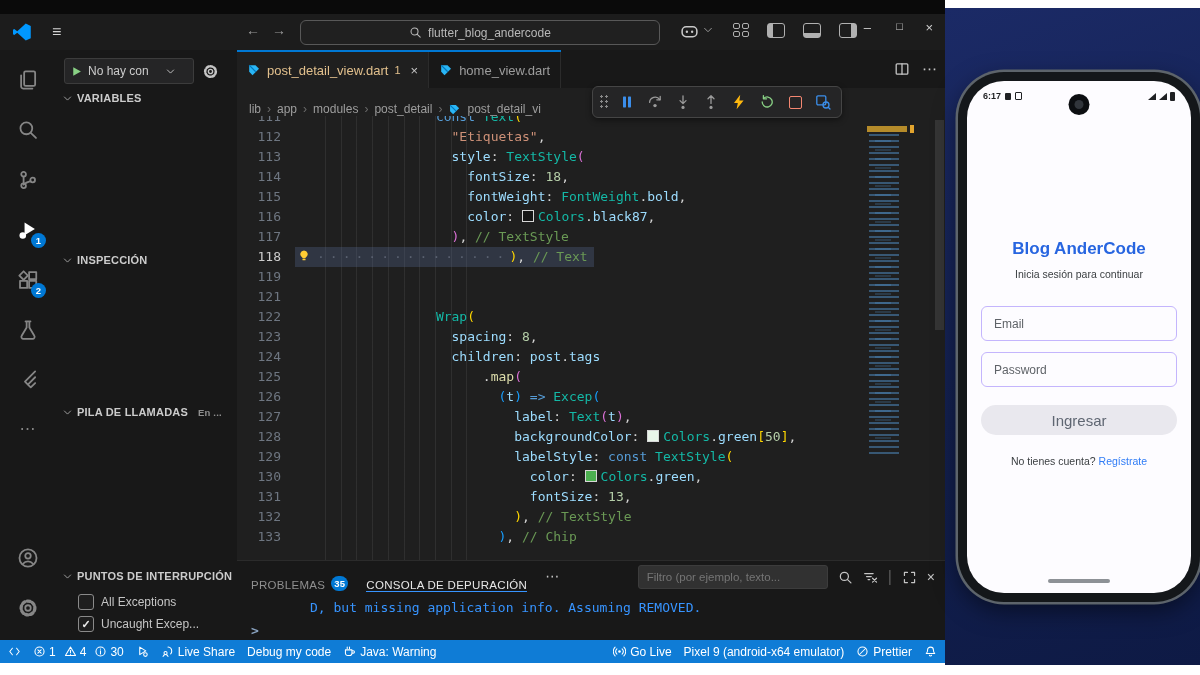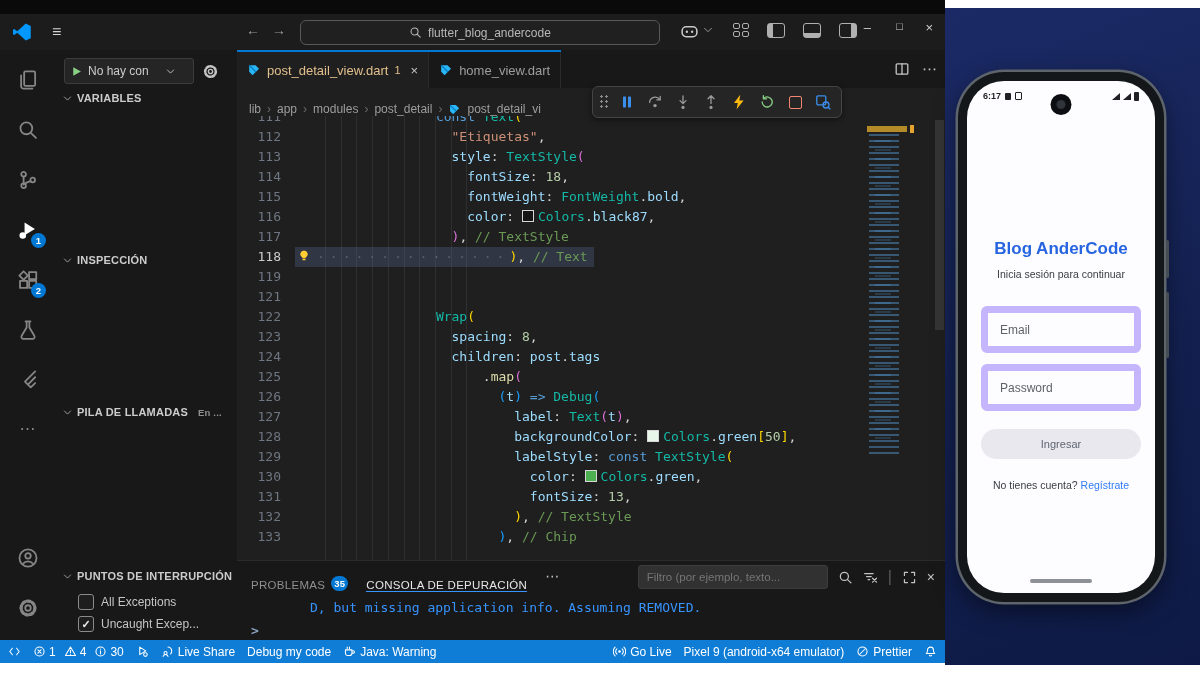--- a/index.html
+++ b/index.html
@@ -99,41 +99,41 @@
   .console-msg{position:absolute;left:73px;top:9px;color:#3794ff;}
   .console-prompt{position:absolute;left:14px;top:32px;color:#8aa3c0;font-weight:bold;}
   
   .statusbar{position:absolute;left:0;top:640px;width:945px;height:23px;background:#0f7cd6;color:#ffffff;font-size:12px;display:flex;align-items:center;justify-content:space-between;padding:0 8px;box-sizing:border-box;}
   .sb-group{display:flex;align-items:center;gap:12px;white-space:nowrap;}
   .sb-item{display:flex;align-items:center;gap:4px;}
   .sb-item .ic{width:13px;height:13px;}
   .probs{display:flex;align-items:center;gap:3px;}
   
   #backdrop{position:absolute;left:945px;top:8px;width:255px;height:657px;background:linear-gradient(160deg,#1b2a66 0%,#13204f 55%,#0e1a45 100%);}
-  .phone{position:absolute;left:958px;top:72px;width:206px;height:530px;background:#14171a;border-radius:46px;box-shadow:0 0 0 2.5px #5d646b, 0 8px 24px rgba(0,0,0,.5);}
+  .phone{position:absolute;left:958px;top:72px;width:242px;height:530px;background:#14171a;border-radius:46px;box-shadow:0 0 0 2.5px #5d646b, 0 8px 24px rgba(0,0,0,.5);}
   .phone-btn{position:absolute;background:#454c52;border-radius:2px;width:3px;right:-5px;}
   .screen{position:absolute;left:9px;top:9px;right:9px;bottom:9px;background:#fdfcff;border-radius:37px;overflow:hidden;}
   .cam{position:absolute;left:50%;top:13px;transform:translateX(-50%);width:21px;height:21px;border-radius:50%;background:#0c0e11;}
   .cam::after{content:"";position:absolute;left:6px;top:6px;width:9px;height:9px;border-radius:50%;background:#31353b;}
   .ph-status{position:absolute;left:0;top:6px;right:0;height:18px;display:flex;align-items:center;justify-content:space-between;padding:0 16px;}
   .ph-time{font-size:9px;font-weight:bold;color:#1f2023;display:flex;align-items:center;gap:4px;}
   .ph-mini{width:6px;height:7px;background:#1f2023;display:inline-block;border-radius:1px;}
   .ph-mini.o{background:transparent;border:1.2px solid #1f2023;width:5px;height:6px;}
   .ph-right{display:flex;align-items:center;gap:3px;}
   .tri{width:0;height:0;border-left:8px solid transparent;border-bottom:7px solid #1f2023;}
   .batt{width:5px;height:9px;background:#1f2023;border-radius:1px;}
   .app-body{position:absolute;left:0;top:0;right:0;bottom:0;text-align:center;}
   .app-title{margin-top:158px;font-size:17px;font-weight:bold;color:#2765e0;}
   .app-sub{margin-top:9px;font-size:10.5px;color:#3c4043;}
-  .field{margin:0 14px;height:33px;border:7px solid #c4b5fd;border-radius:6px;background:#fdfcff;display:flex;align-items:center;}
+  .field{margin:0 14px;height:33px;border:1px solid #c4b5fd;border-radius:6px;background:#fdfcff;display:flex;align-items:center;}
   .field input{border:none;outline:none;background:transparent;font-size:12px;color:#3c4043;padding:0 12px;width:100%;font-family:"Liberation Sans",sans-serif;}
   .field input::placeholder{color:#5f6368;}
   .f1{margin-top:26px;}
   .f2{margin-top:11px;}
-  .login-btn{margin:18px 14px 0;height:30px;border-radius:16px;background:#e9e8ee;border:none;font-size:11px;color:#5f6672;width:calc(100% - 28px);font-family:"Liberation Sans",sans-serif;}
+  .login-btn{margin:18px 14px 0;height:30px;border-radius:16px;background:#e9e8ee;border:none;font-size:15px;color:#5f6672;width:calc(100% - 28px);font-family:"Liberation Sans",sans-serif;}
   .ph-footer{margin-top:20px;font-size:10.5px;color:#3c4043;}
   .ph-footer a{color:#2f7cf6;text-decoration:none;}
   .home-ind{position:absolute;left:50%;bottom:10px;transform:translateX(-50%);width:62px;height:4px;border-radius:2px;background:#8d9196;}
   .ic{display:inline-flex;}
   .ic svg{width:100%;height:100%;}
 </style>
 </head>
 <body>
 
 <div id="stage">
@@ -463,21 +463,21 @@
             <div class="cl"><span class="ln lncur">118</span><span class="lb"><span class="band"><span class="ic bulb"><svg viewBox="0 0 16 16">
                       <path d="M8 1.6a4.2 4.2 0 0 1 2.3 7.7c-.4.3-.7.8-.7 1.3H6.4c0-.5-.3-1-.7-1.3A4.2 4.2 0 0 1 8 1.6z" fill="#ffcc33"></path>
                       <rect x="6.2" y="11.2" width="3.6" height="1.7" rx=".7" fill="#ffcc33"></rect>
                     </svg></span><span class="tok-dots">···············</span><span class="t-y">)</span><span class="t-d">, </span><span class="t-m">// Text</span></span></span></div>
             <div class="cl"><span class="ln">119</span><span class="lb"></span></div>
             <div class="cl"><span class="ln">121</span><span class="lb"></span></div>
             <div class="cl"><span class="ln">122</span><span class="lb"><span class="t-d">                  </span><span class="t-c">Wrap</span><span class="t-y">(</span></span></div>
             <div class="cl"><span class="ln">123</span><span class="lb"><span class="t-d">                    </span><span class="t-p">spacing</span><span class="t-d">: </span><span class="t-n">8</span><span class="t-d">,</span></span></div>
             <div class="cl"><span class="ln">124</span><span class="lb"><span class="t-d">                    </span><span class="t-p">children</span><span class="t-d">: </span><span class="t-p">post</span><span class="t-d">.</span><span class="t-p">tags</span></span></div>
             <div class="cl"><span class="ln">125</span><span class="lb"><span class="t-d">                        .</span><span class="t-f">map</span><span class="t-g">(</span></span></div>
-            <div class="cl"><span class="ln">126</span><span class="lb"><span class="t-d">                          </span><span class="t-b">(</span><span class="t-p">t</span><span class="t-b">)</span><span class="t-d"> </span><span class="t-k">=&gt;</span><span class="t-d"> </span><span class="t-c">Debug</span><span class="t-b">(</span></span></div>
+            <div class="cl"><span class="ln">126</span><span class="lb"><span class="t-d">                          </span><span class="t-b">(</span><span class="t-p">t</span><span class="t-b">)</span><span class="t-d"> </span><span class="t-k">=&gt;</span><span class="t-d"> </span><span class="t-c">Excep</span><span class="t-b">(</span></span></div>
             <div class="cl"><span class="ln">127</span><span class="lb"><span class="t-d">                            </span><span class="t-p">label</span><span class="t-d">: </span><span class="t-c">Text</span><span class="t-g">(</span><span class="t-p">t</span><span class="t-g">)</span><span class="t-d">,</span></span></div>
             <div class="cl"><span class="ln">128</span><span class="lb"><span class="t-d">                            </span><span class="t-p">backgroundColor</span><span class="t-d">: </span><span class="swatch" style="background: rgb(232, 245, 233);"></span><span class="t-c">Colors</span><span class="t-d">.</span><span class="t-p">green</span><span class="t-y">[</span><span class="t-n">50</span><span class="t-y">]</span><span class="t-d">,</span></span></div>
             <div class="cl"><span class="ln">129</span><span class="lb"><span class="t-d">                            </span><span class="t-p">labelStyle</span><span class="t-d">: </span><span class="t-k">const</span><span class="t-d"> </span><span class="t-c">TextStyle</span><span class="t-y">(</span></span></div>
             <div class="cl"><span class="ln">130</span><span class="lb"><span class="t-d">                              </span><span class="t-p">color</span><span class="t-d">: </span><span class="swatch" style="background: rgb(76, 175, 80);"></span><span class="t-c">Colors</span><span class="t-d">.</span><span class="t-p">green</span><span class="t-d">,</span></span></div>
             <div class="cl"><span class="ln">131</span><span class="lb"><span class="t-d">                              </span><span class="t-p">fontSize</span><span class="t-d">: </span><span class="t-n">13</span><span class="t-d">,</span></span></div>
             <div class="cl"><span class="ln">132</span><span class="lb"><span class="t-d">                            </span><span class="t-y">)</span><span class="t-d">, </span><span class="t-m">// TextStyle</span></span></div>
             <div class="cl"><span class="ln">133</span><span class="lb"><span class="t-d">                          </span><span class="t-b">)</span><span class="t-d">, </span><span class="t-m">// Chip</span></span></div>
           </div>
         <div class="minimap">
           <div class="mm-hl"></div>

